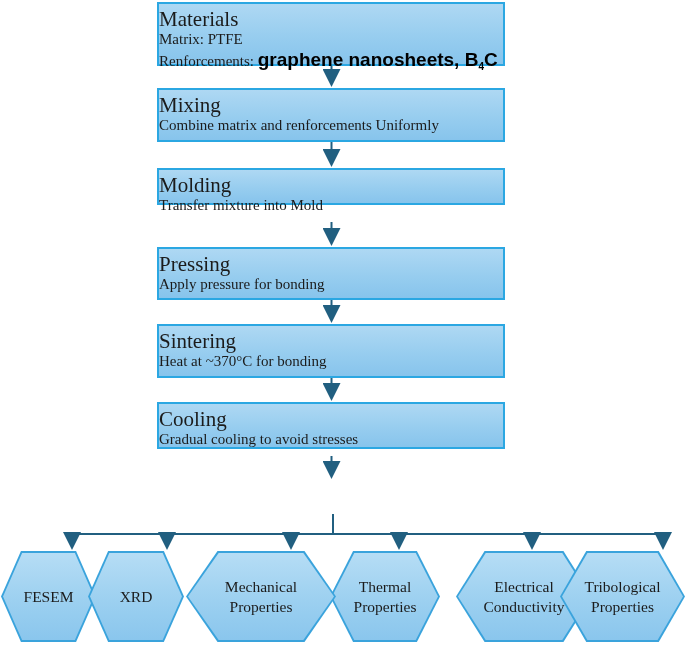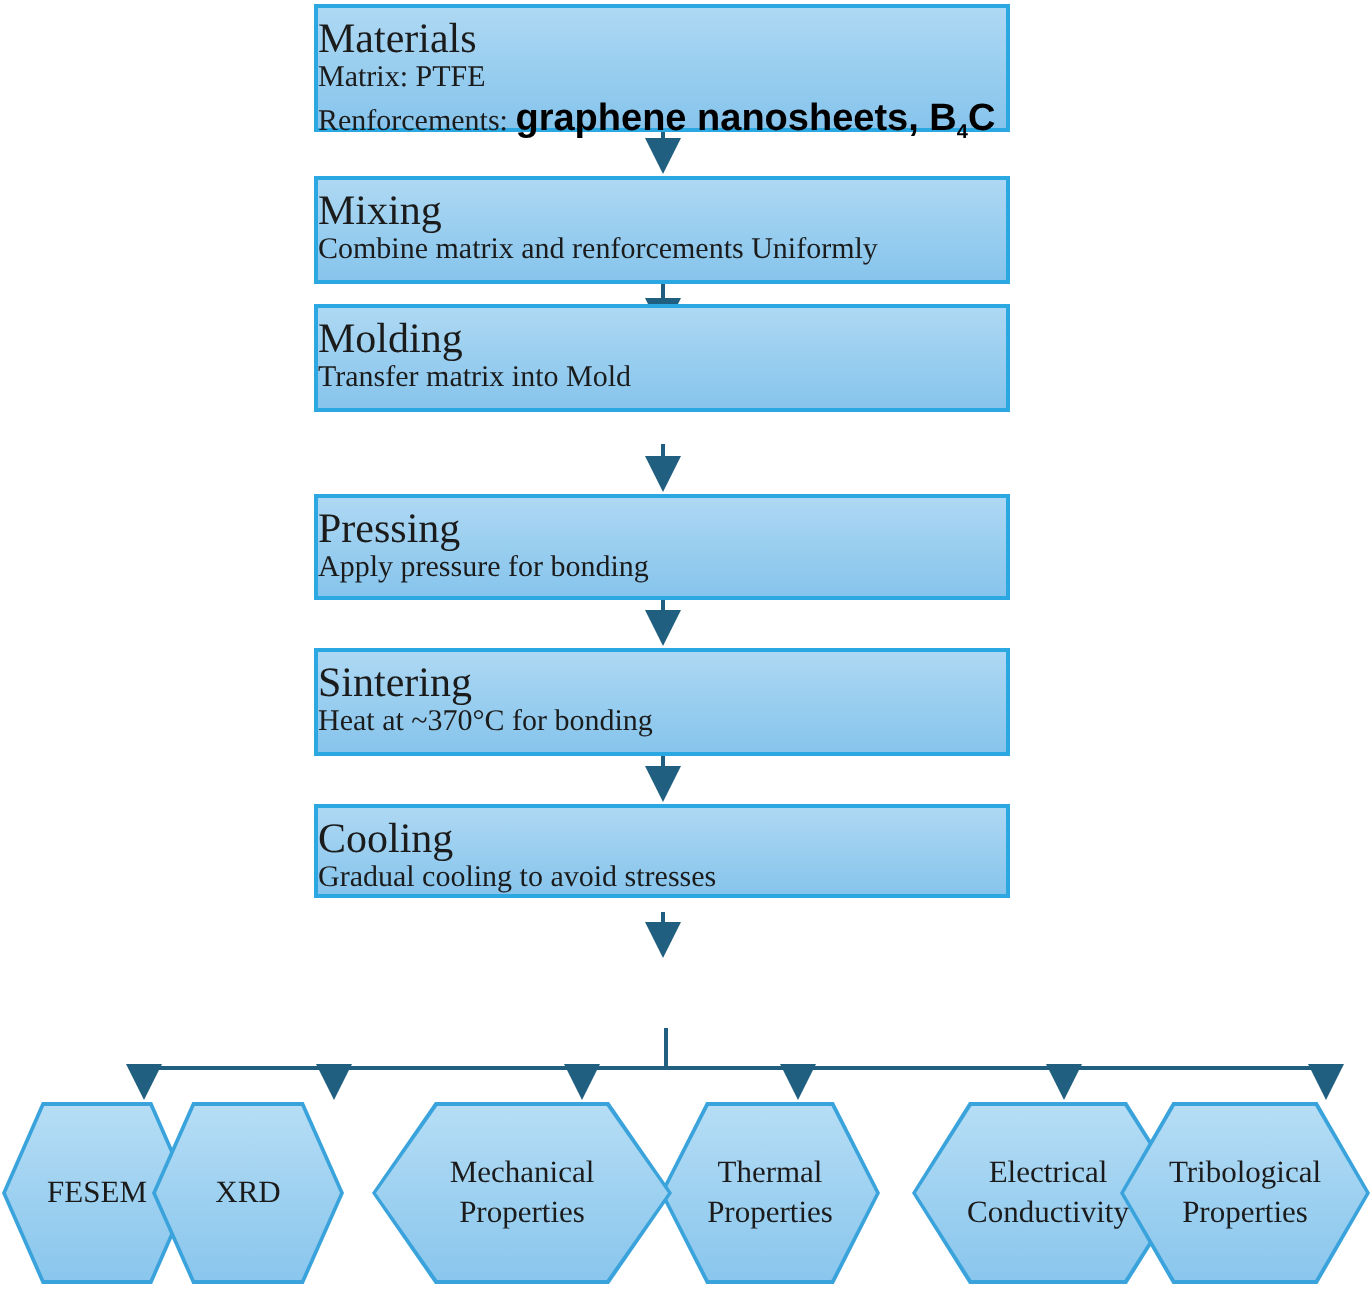--- a/index.html
+++ b/index.html
@@ -93,23 +93,23 @@
     <div class="step-sub">
       <span>Renforcements: </span><span class="sans">graphene nanosheets, B</span><sub class="sans">4</sub><span class="sans">C</span>
     </div>
   </div>
 
   <div class="step" style="top:88px;height:54px">
     <div class="step-title">Mixing</div>
     <div class="step-sub">Combine matrix and renforcements Uniformly</div>
   </div>
 
-  <div class="step" style="top:152px;height:54px">
+  <div class="step" style="top:168px;height:37px">
     <div class="step-title">Molding</div>
-    <div class="step-sub">Transfer matrix into Mold</div>
+    <div class="step-sub">Transfer mixture into Mold</div>
   </div>
 
   <div class="step" style="top:247px;height:53px">
     <div class="step-title">Pressing</div>
     <div class="step-sub">Apply pressure for bonding</div>
   </div>
 
   <div class="step" style="top:324px;height:54px">
     <div class="step-title">Sintering</div>
     <div class="step-sub">Heat at ~370°C for bonding</div>
@@ -120,21 +120,21 @@
     <div class="step-sub">Gradual cooling to avoid stresses</div>
   </div>
 
 
   <div class="hex-row">
     <div class="hex" style="left:1px;width:95px">
       <div class="hex-inner">
         <div class="hex-label">FESEM</div>
       </div>
     </div>
-    <div class="hex" style="left:76px;width:96px">
+    <div class="hex" style="left:88px;width:96px">
       <div class="hex-inner">
         <div class="hex-label">XRD</div>
       </div>
     </div>
     <div class="hex" style="left:330px;width:110px">
       <div class="hex-inner">
         <div class="hex-label" style="padding:0 8%">Thermal Properties</div>
       </div>
     </div>
     <div class="hex" style="left:186px;width:150px">

